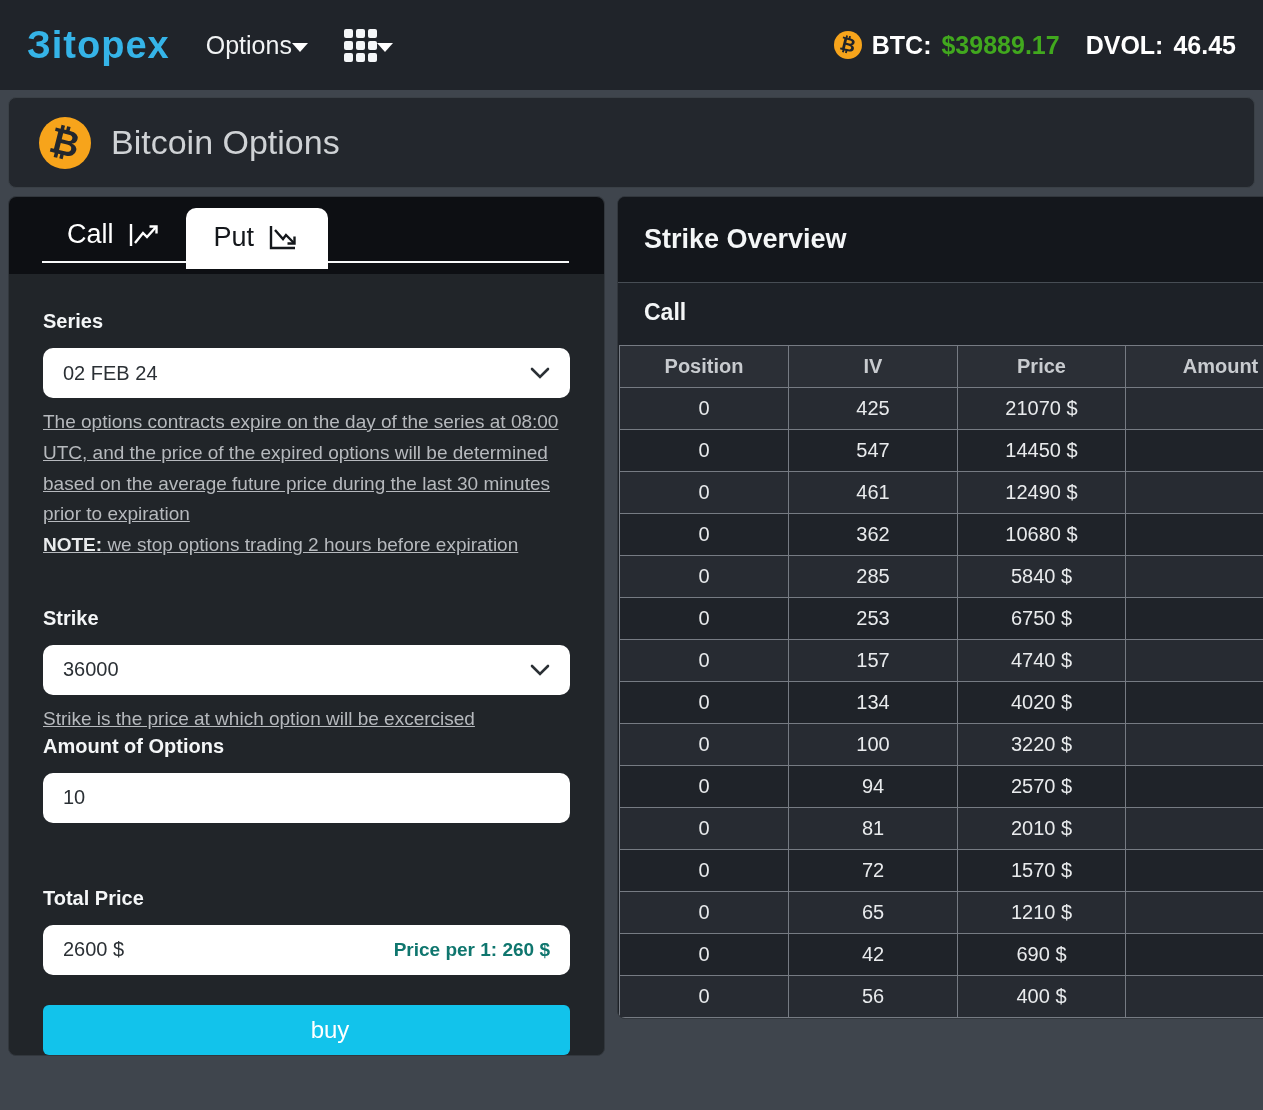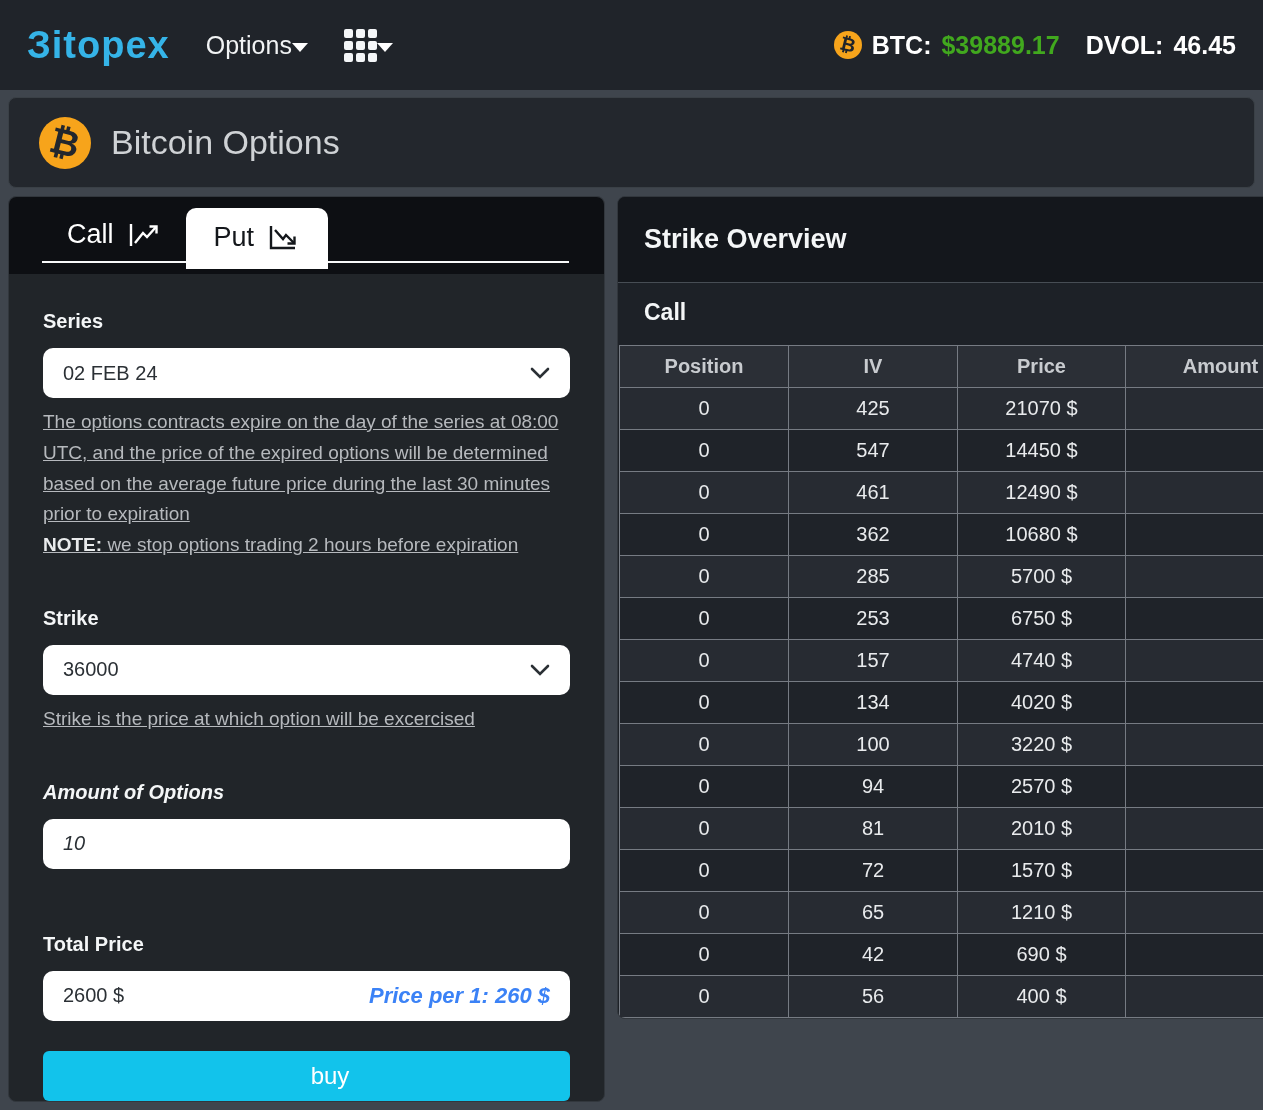--- a/index.html
+++ b/index.html
@@ -77,24 +77,24 @@
   .field-label { font-size:20px; font-weight:bold; color:#f4f6f7; margin-bottom:15px; }
   .white-box {
     background:#fff; border-radius:10px; height:50px; width:527px;
     display:flex; align-items:center; justify-content:space-between;
     padding:0 20px; color:#2b3035; font-size:20px; cursor:pointer;
   }
   .white-box .chev svg { display:block; }
   .hint { font-size:19px; color:#b6b9bd; line-height:1.62; margin-top:9px; width:540px;text-decoration:underline; }
   .hint b { color:#e9ebec; }
   .group-series { margin-bottom:46px; }
-  .group-strike { margin-bottom:46px; }
-  .group-amount { margin-bottom:64px;font-style:italic; }
+  .group-strike { }
+  .group-amount { margin-bottom:64px; }
   .input-box { cursor:text; }
-  .price-per { font-weight:bold; font-size:22px; color:#3b82f6;font-style:italic; }
+  .price-per { font-weight:bold; font-size:19px; color:#0f766e; }
   .buy-btn {
     margin-top:30px; width:527px; height:50px; background:#12c3eb; border:none;
     border-radius:6px; color:#fff; font-size:24px; font-family:"Liberation Sans",sans-serif;
     cursor:pointer; display:block;padding-left:47px;
   }
 
   
   .overview-panel {
     flex:0 0 700px; width:700px; background:#1d2127; border:1px solid #32373d;
     border-radius:8px 0 0 8px; overflow:hidden; display:flex; flex-direction:column;
@@ -278,21 +278,21 @@
               </tr>
               <tr>
                 <td>0</td>
                 <td>362</td>
                 <td>10680 $</td>
                 <td></td>
               </tr>
               <tr>
                 <td>0</td>
                 <td>285</td>
-                <td>5700 $</td>
+                <td>5840 $</td>
                 <td></td>
               </tr>
               <tr>
                 <td>0</td>
                 <td>253</td>
                 <td>6750 $</td>
                 <td></td>
               </tr>
               <tr>
                 <td>0</td>

